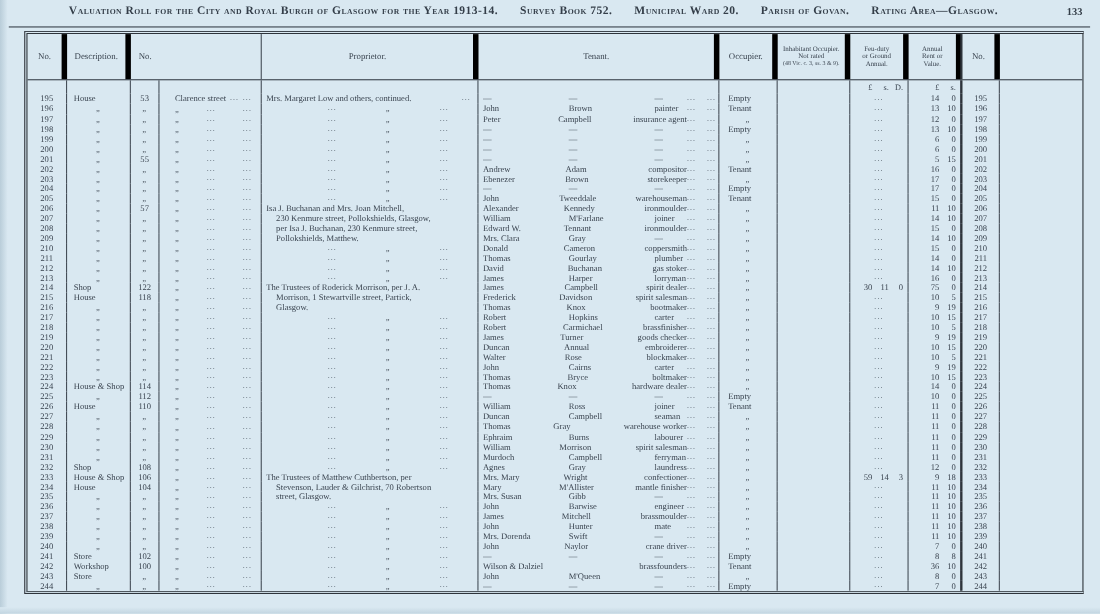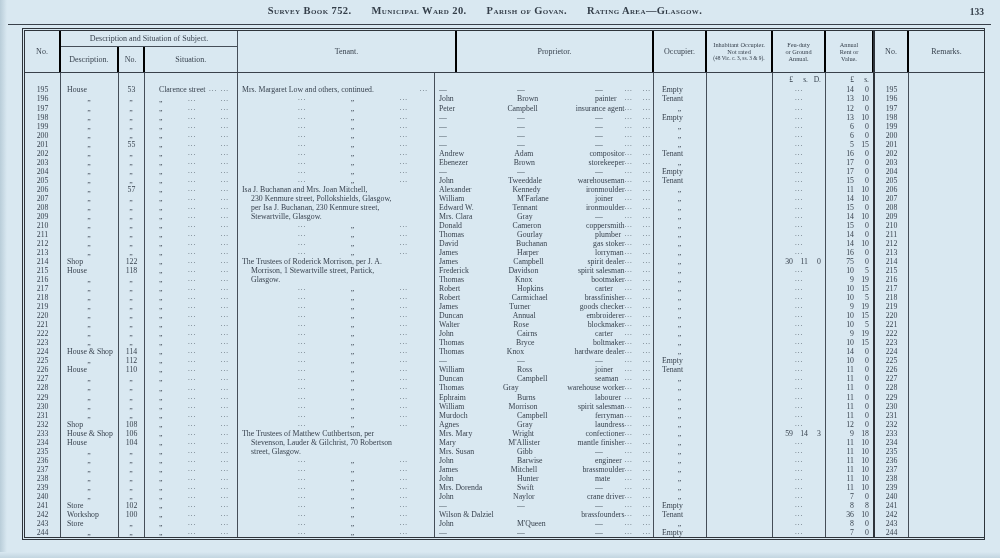--- a/index.html
+++ b/index.html
@@ -16,21 +16,21 @@
         color:#343e49;white-space:nowrap;}
   .pagenum{position:absolute;right:16px;top:7px;font-size:9.5px;font-weight:bold;color:#343e49;}
   .top-rule{position:absolute;left:8px;right:9px;top:24px;border-top:1px solid #39414b;}
 
   
   .vtable{position:absolute;left:22px;top:28px;width:963px;height:512px;box-sizing:border-box;
         border-top:3px double #2e343b;border-left:3px double #2e343b;
         border-right:1px solid #2e343b;border-bottom:3px double #2e343b;
         display:flex;flex-direction:column;}
   .thead{display:flex;height:46px;border-bottom:1px solid #39414b;box-sizing:border-box;}
-  .th{box-sizing:border-box;border-right:2px solid #000000;display:flex;flex-direction:column;
+  .th{box-sizing:border-box;border-right:5px solid #000000;display:flex;flex-direction:column;
         align-items:center;justify-content:center;text-align:center;font-size:8px;line-height:9px;}
   .th-group{box-sizing:border-box;border-right:1px solid #454e58;display:flex;flex-direction:column;}
   .th-group-title{height:15px;display:flex;align-items:center;justify-content:center;
         font-size:8px;border-bottom:1px solid #454e58;}
   .th-group-sub{flex:1;display:flex;}
   .th-group-sub .th:last-child{border-right:none;}
   .small3{font-size:6.3px;line-height:7px;}
   .inh-l3{font-size:5.4px;}
 
   
@@ -70,60 +70,58 @@
   .rp{width:26px;text-align:right;} .rs{width:15px;text-align:right;}
   .cur-feu{justify-content:flex-end;padding-right:4px;}
   .cur-rent{justify-content:flex-end;padding-right:4px;}
 </style>
 </head>
 <body>
 
 <div class="page">
 
   <div class="titlebar">
+    <span>Valuation Roll for the City and Royal Burgh of Glasgow for the Year 1913-14.</span>
     <span>Survey Book 752.</span>
     <span>Municipal Ward 20.</span>
     <span>Parish of Govan.</span>
     <span>Rating Area—Glasgow.</span>
   </div>
   <div class="pagenum">133</div>
   <div class="top-rule"></div>
 
   <div class="vtable">
 
     <div class="thead">
       <div class="th c-no1">No.</div>
       <div class="th-group" style="width:177px">
-        <div class="th-group-title">Description and Situation of Subject.</div>
         <div class="th-group-sub">
           <div class="th c-desc">Description.</div>
           <div class="th c-num">No.</div>
-          <div class="th c-sit" style="border-right:none">Situation.</div>
         </div>
       </div>
+      <div class="th c-prop">Proprietor.</div>
       <div class="th c-ten">Tenant.</div>
-      <div class="th c-prop">Proprietor.</div>
       <div class="th c-occ">Occupier.</div>
       <div class="th c-inh small3">
         <div>Inhabitant Occupier.</div>
         <div>Not rated</div>
         <div class="inh-l3">(48 Vic. c. 3, ss. 3 &amp; 9).</div>
       </div>
       <div class="th c-feu small3">
         <div>Feu-duty</div>
         <div>or Ground</div>
         <div>Annual.</div>
       </div>
       <div class="th c-rent small3">
         <div>Annual</div>
         <div>Rent or</div>
         <div>Value.</div>
       </div>
       <div class="th c-no2">No.</div>
-      <div class="th c-rem">Remarks.</div>
     </div>
 
     <div class="currow">
       <div class="crcell c-no1"></div>
       <div class="crcell c-desc"></div>
       <div class="crcell c-num"></div>
       <div class="crcell c-sit"></div>
       <div class="crcell c-prop"></div>
       <div class="crcell c-ten"></div>
       <div class="crcell c-occ"></div>
@@ -600,21 +598,21 @@
         <div class="trow">
           <div class="td c-no1 cen">209</div>
           <div class="td c-desc cen dit">„</div>
           <div class="td c-num cen dit">„</div>
           <div class="td c-sit">
             <span class="dit">„</span>
             <span class="dots">...</span>
             <span class="dots">...</span>
           </div>
           <div class="td c-prop">
-            <span class="prop-text ind">Stewartville, Glasgow.</span>
+            <span class="prop-text ind">Pollokshields, Matthew.</span>
           </div>
           <div class="td c-ten">
             <span class="tf">Mrs. Clara</span>
             <span class="ts">Gray</span>
             <span class="to">—</span>
             <span class="dots mla">...</span>
             <span class="dots ml8">...</span>
           </div>
           <div class="td c-occ cen dit">„</div>
           <div class="td c-inh"></div>

